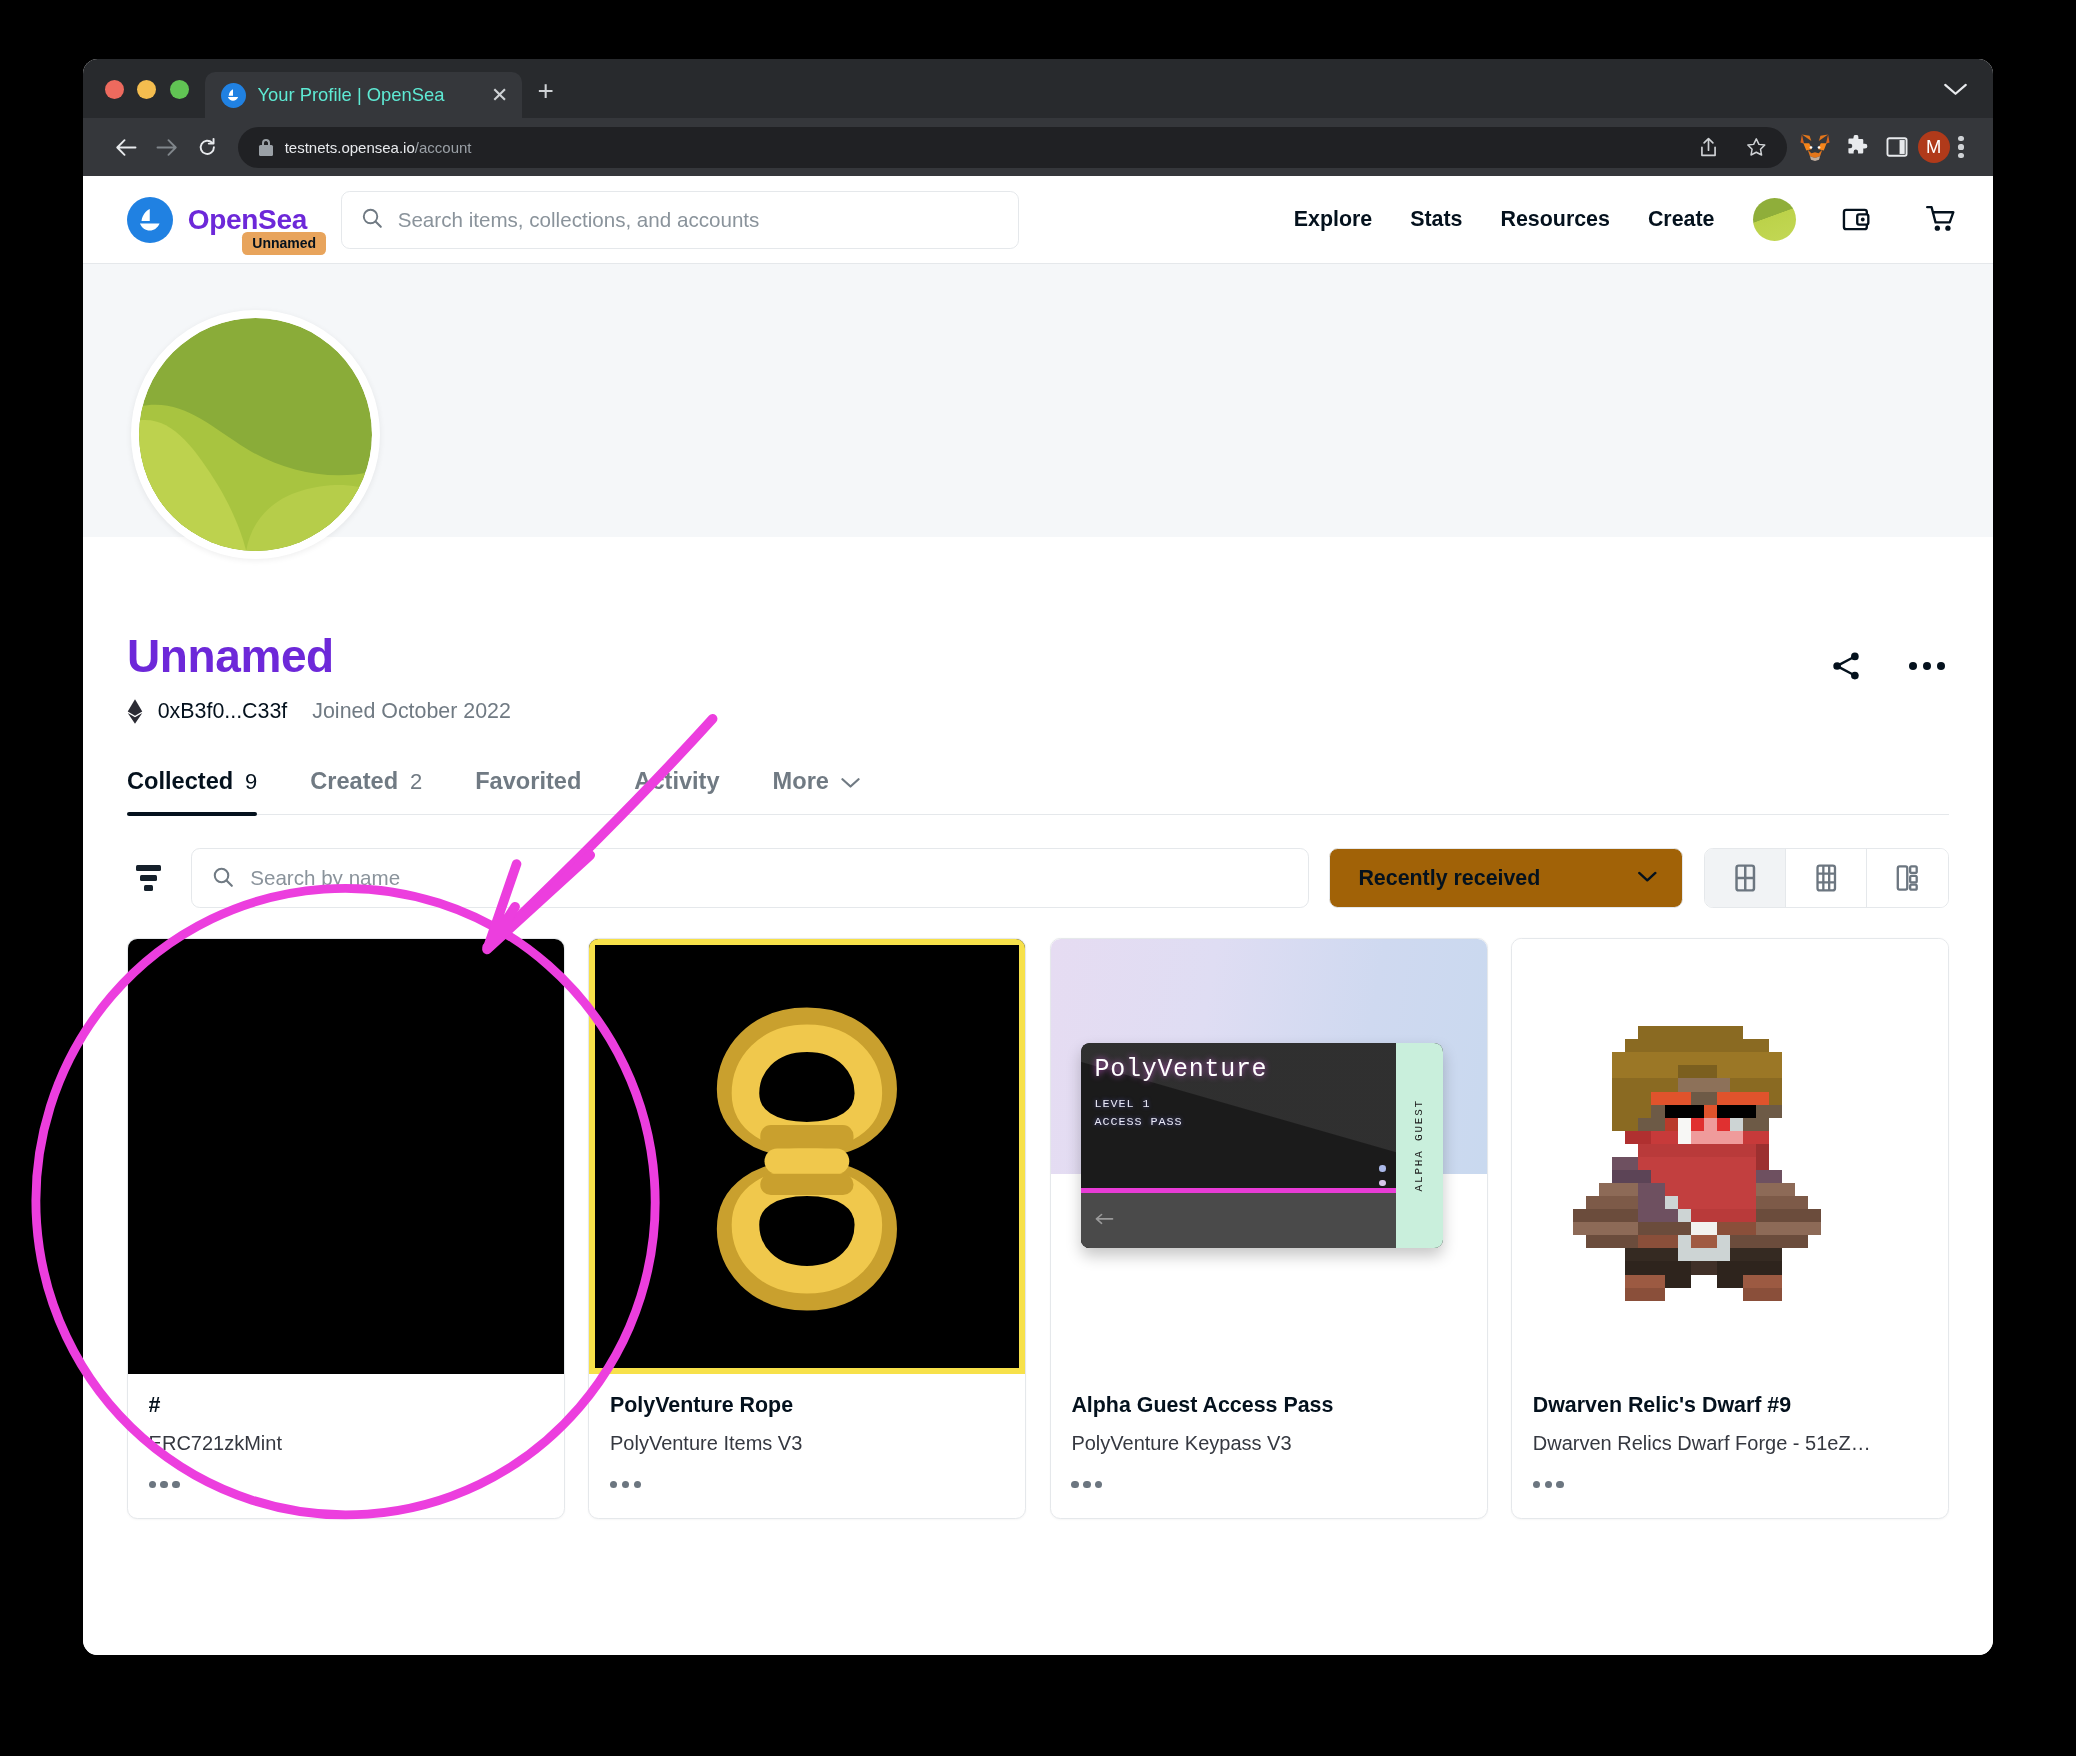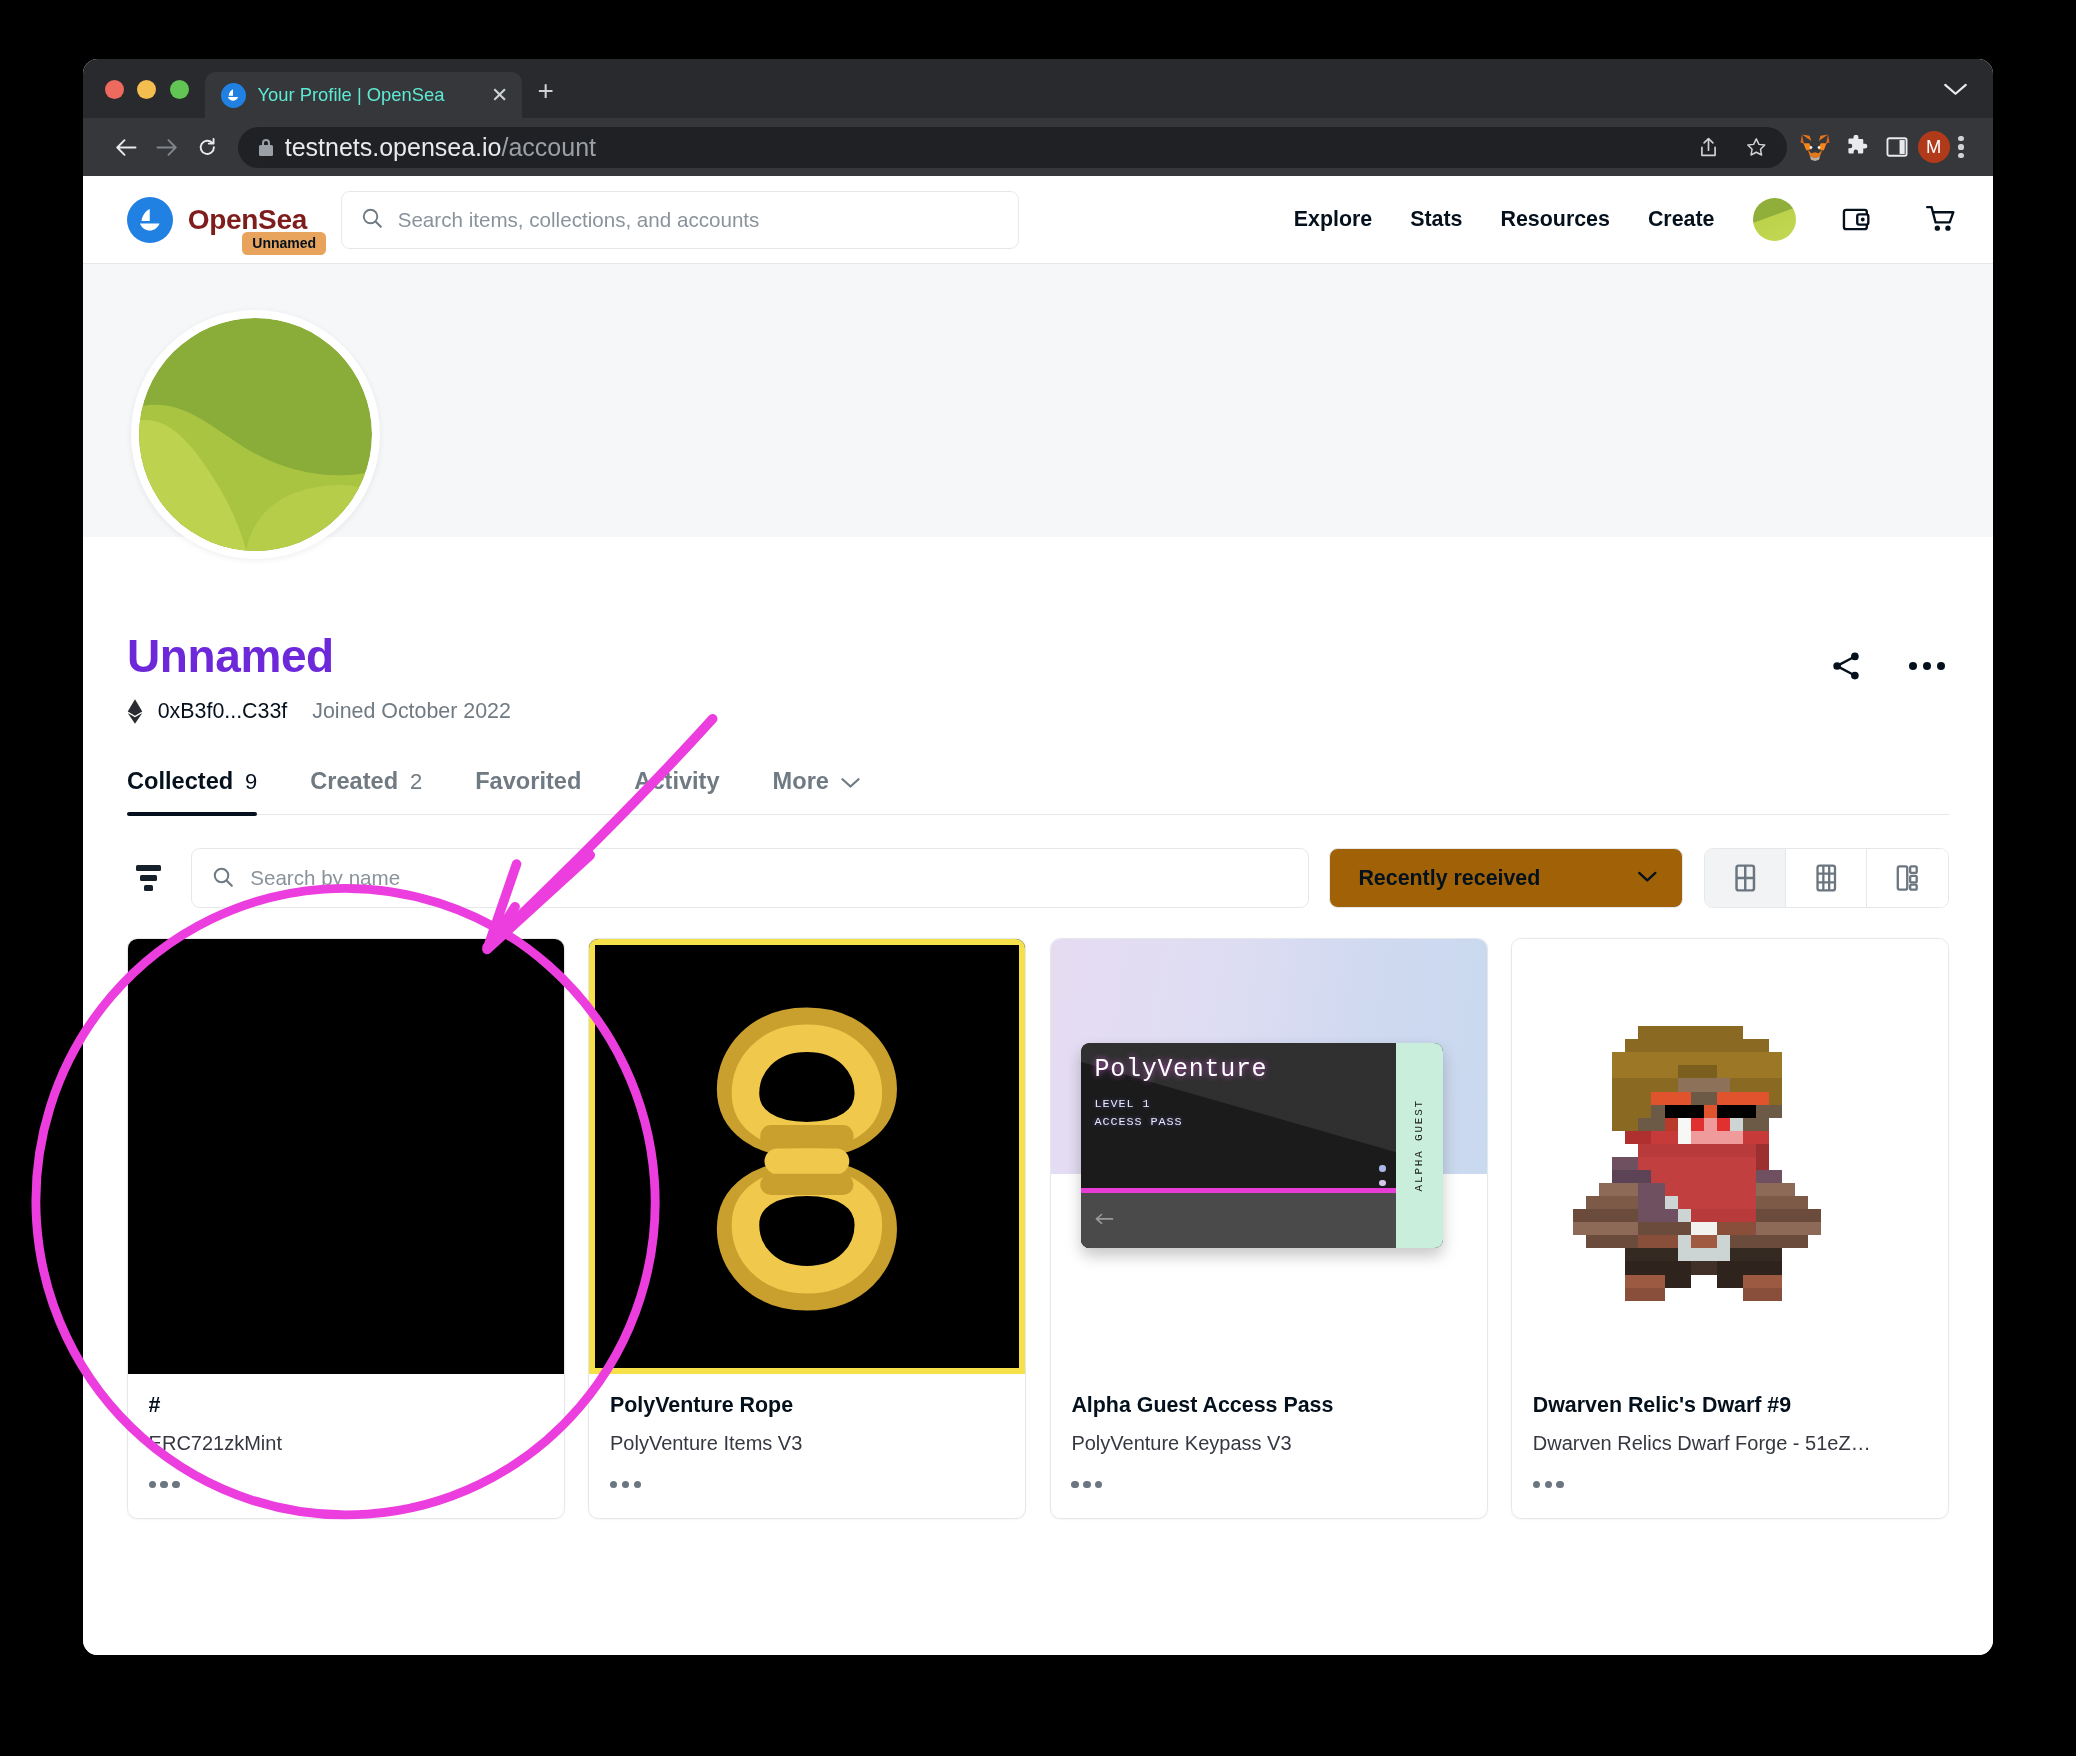--- a/index.html
+++ b/index.html
@@ -69,21 +69,21 @@
     flex: 1; height: 41px; background: #202124; border-radius: 20.6px;
     display: flex; align-items: center; gap: 11.8px; padding: 0 11.8px 0 20.6px;
     margin-left: 10.3px; margin-right: 7.4px;
   }
   .lock-icon { width: 14px; height: 17px; position: relative; flex: none; }
   .lock-icon .body { position: absolute; bottom: 0; width: 14px; height: 10.3px; background: #9aa0a6; border-radius: 1.5px; }
   .lock-icon .shackle {
     position: absolute; top: 0; left: 2.9px; width: 8px; height: 8px;
     border: 2.2px solid #9aa0a6; border-bottom: none; border-radius: 4.4px 4.4px 0 0;
   }
-  .url-text { font-size: 25px; color: #e8eaed; white-space: nowrap; }
+  .url-text { font-size: 15px; color: #e8eaed; white-space: nowrap; }
   .url-text .path { color: #9aa0a6; }
   .omni-actions { margin-left: auto; display: flex; align-items: center; gap: 10.3px; }
   .omni-ico { width: 38px; height: 38px; display: flex; align-items: center; justify-content: center; color: #cfd2d5; cursor: pointer; }
   .ext-ico { width: 41px; height: 41px; display: flex; align-items: center; justify-content: center; cursor: pointer; flex: none; }
   .avatar-m {
     width: 32px; height: 32px; border-radius: 50%; background: #b03a1a;
     color: #fff; font-size: 18.4px; display: flex; align-items: center; justify-content: center;
     flex: none; cursor: pointer;
   }
   .kebab { display: flex; flex-direction: column; gap: 3.7px; align-items: center; cursor: pointer; padding: 0 8.8px; }
@@ -96,21 +96,21 @@
   .os-header {
     height: 88px; display: flex; align-items: center;
     padding: 0 29.5px 0 44px; border-bottom: 0.7px solid #e5e8eb;
     position: relative; background: #fff;
   }
   .os-logo-wrap { display: flex; align-items: center; gap: 14.7px; position: relative; flex: none; }
   .os-logo-circle {
     width: 46px; height: 46px; border-radius: 50%; background: #2081e2;
     display: flex; align-items: center; justify-content: center;
   }
-  .os-wordmark { font-size: 28px; font-weight: 700; color: #7f1d1d; letter-spacing: -0.3px; }
+  .os-wordmark { font-size: 28px; font-weight: 700; color: #6d28d9; letter-spacing: -0.3px; }
   .os-testnet {
     position: absolute; left: 115px; top: 35px;
     background: #e8a45c; color: #04111d; font-size: 14px; font-weight: 700;
     padding: 3.7px 10.3px; border-radius: 5.2px;
   }
   .os-search {
     margin-left: 34px; flex: none;
     width: 678px; height: 58px; border: 0.7px solid #e5e8eb; border-radius: 8.8px;
     display: flex; align-items: center; gap: 14.7px; padding: 0 19px; background: #fff;
   }

